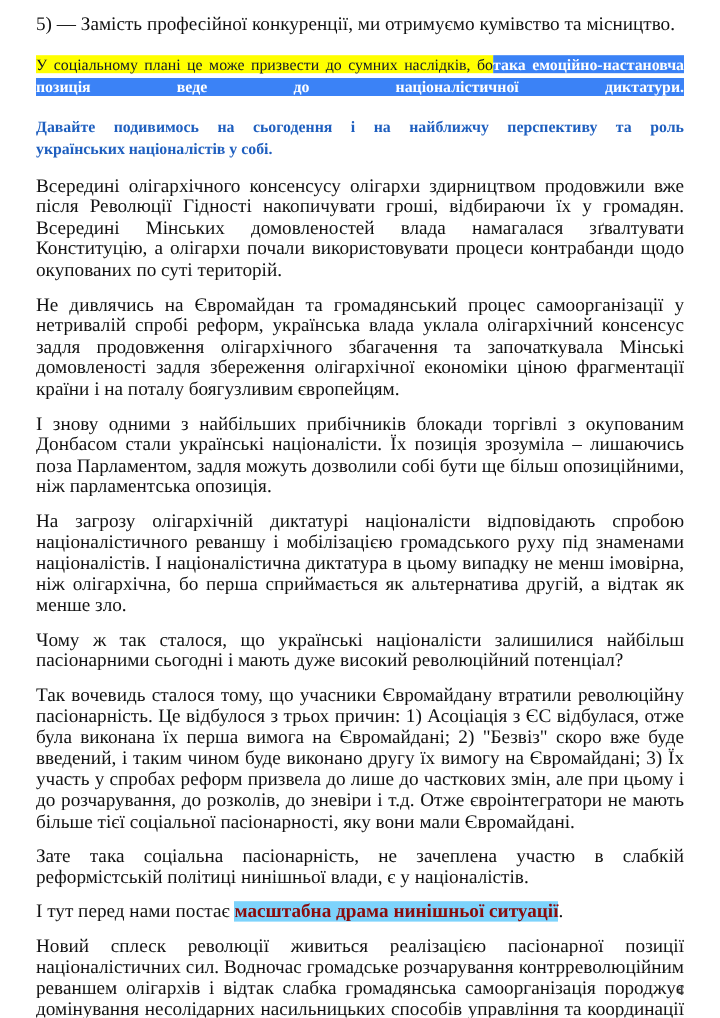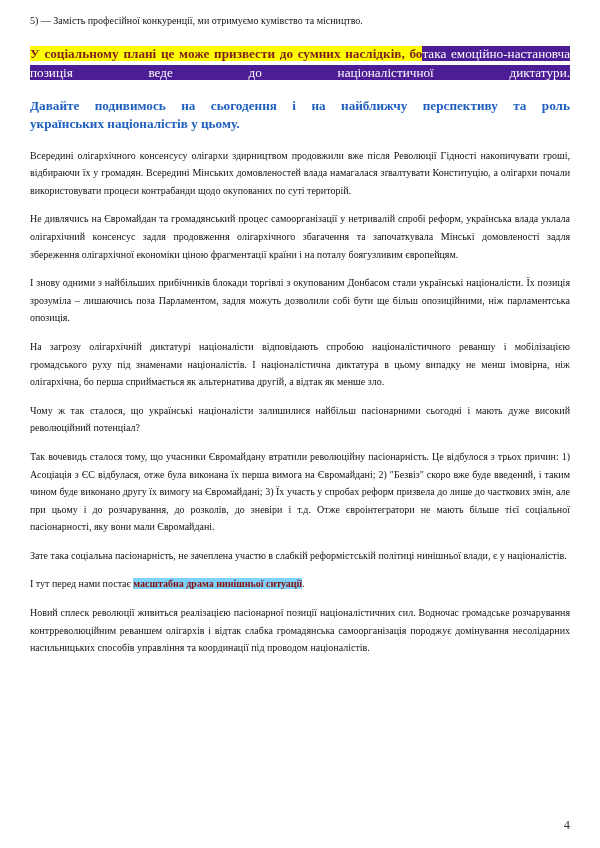--- a/index.html
+++ b/index.html
@@ -23,50 +23,50 @@
     box-sizing: border-box;
   }
   .content {
     position: absolute;
     left: 30px;
     top: 12px;
     width: 540px;
   }
   p.para {
     margin: 0 0 11px 0;
-    font-size: 10px;
+    font-size: 16px;
     line-height: 17.6px;
     text-align: justify;
     text-justify: inter-word;
     -webkit-hyphens: none;
     hyphens: none;
   }
   p.para.first {
     text-align: left;
     margin-bottom: 14px;
   }
   p.highlight-block {
     margin: 0 0 15px 0;
     font-size: 13.2px;
     line-height: 19px;
     text-align: justify;
     font-weight: bold;
     text-align-last: justify;
   }
   .hl-yellow {
     background: #ffff00;
-    color: #7f1d1d;
-    font-weight: bold;
+    color: #0f172a;
+    font-weight: normal;
     box-decoration-break: clone;
     -webkit-box-decoration-break: clone;
   }
   .hl-red-white {
-    background: #4c1d95;
+    background: #3b82f6;
     color: #ffffff;
-    font-weight: normal;
+    font-weight: bold;
     box-decoration-break: clone;
     -webkit-box-decoration-break: clone;
   }
   .hl-red-dark {
     background: #7dd3fc;
     color: #8a0a0a;
     font-weight: bold;
     box-decoration-break: clone;
     -webkit-box-decoration-break: clone;
   }
@@ -102,21 +102,21 @@
   <div class="content">
 
     <p class="para first">5) — Замість професійної конкуренції, ми отримуємо кумівство та місництво.</p>
 
     <p class="highlight-block">
       <span class="hl-yellow">У соціальному плані це може призвести до сумних наслідків, бо</span><span class="hl-red-white">така емоційно-настановча позиція веде до націоналістичної диктатури.</span>
     </p>
 
     <p class="heading-blue">
       <span class="ln j">Давайте подивимось на сьогодення і на найближчу перспективу та роль</span>
-      <span class="ln">українських націоналістів у цьому.</span>
+      <span class="ln">українських націоналістів у собі.</span>
     </p>
 
     <p class="para">Всередині олігархічного консенсусу олігархи здирництвом продовжили вже після Революції Гідності накопичувати гроші, відбираючи їх у громадян. Всередині Мінських домовленостей влада намагалася зґвалтувати Конституцію, а олігархи почали використовувати процеси контрабанди щодо окупованих по суті територій.</p>
 
     <p class="para">Не дивлячись на Євромайдан та громадянський процес самоорганізації у нетривалій спробі реформ, українська влада уклала олігархічний консенсус задля продовження олігархічного збагачення та започаткувала Мінські домовленості задля збереження олігархічної економіки ціною фрагментації країни і на поталу боягузливим європейцям.</p>
 
 
     <p class="para">І знову одними з найбільших прибічників блокади торгівлі з окупованим Донбасом стали українські націоналісти. Їх позиція зрозуміла – лишаючись поза Парламентом, задля можуть дозволили собі бути ще більш опозиційними, ніж парламентська опозиція.</p>
 
     <p class="para">На загрозу олігархічній диктатурі націоналісти відповідають спробою націоналістичного реваншу і мобілізацією громадського руху під знаменами націоналістів. І націоналістична диктатура в цьому випадку не менш імовірна, ніж олігархічна, бо перша сприймається як альтернатива другій, а відтак як менше зло.</p>

